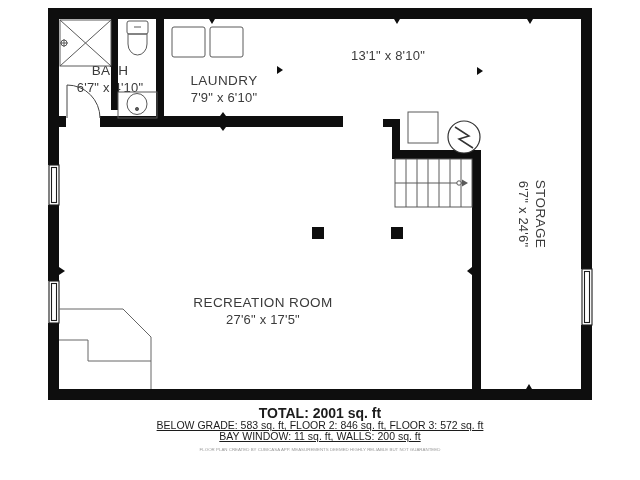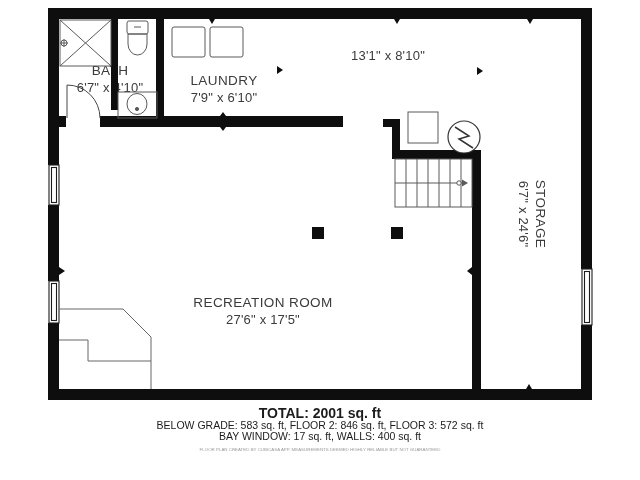--- a/index.html
+++ b/index.html
@@ -7,21 +7,21 @@
         font-family:"Liberation Sans", sans-serif;}
   .labels{position:absolute;inset:0;z-index:1;}
   .plan-svg{position:absolute;left:0;top:0;z-index:2;pointer-events:none;}
   .room-label{position:absolute;transform:translate(-50%,-50%);text-align:center;
               color:#3b3b3b;white-space:nowrap;line-height:17px;}
   .room-name{font-size:13.5px;letter-spacing:.4px;}
   .room-dims{font-size:13px;letter-spacing:.2px;}
   .room-label.rotated{transform:translate(-50%,-50%) rotate(90deg);}
   .summary{position:absolute;left:0;top:407px;width:640px;text-align:center;z-index:3;color:#1c1c1c;}
   .summary .total{font-size:14px;font-weight:bold;line-height:13px;}
-  .summary .sum-line{font-size:10.5px;line-height:11px;}
+  .summary .sum-line{font-size:10.5px;line-height:11px;text-decoration:underline;}
   .summary .disclaimer{margin-top:5px;font-size:8px;color:#9a9a9a;
                        transform:scale(0.55);transform-origin:50% 0;}
 </style>
 </head>
 <body>
 
 <div id="page">
 
   <div class="labels">
     <div class="room-label" style="left:110px;top:79px;">
@@ -156,17 +156,17 @@
       <polygon points="472,267 472,275 467,271"></polygon>
       <polygon points="220,116 226,116 223,112"></polygon>
       <polygon points="220,127 226,127 223,131"></polygon>
       <polygon points="526,389 532,389 529,384"></polygon>
     </g>
   </svg>
 
   <div class="summary">
     <div class="total">TOTAL: 2001 sq. ft</div>
     <div class="sum-line">BELOW GRADE: 583 sq. ft, FLOOR 2: 846 sq. ft, FLOOR 3: 572 sq. ft</div>
-    <div class="sum-line">BAY WINDOW: 17 sq. ft, WALLS: 400 sq. ft</div>
+    <div class="sum-line">BAY WINDOW: 11 sq. ft, WALLS: 200 sq. ft</div>
     <div class="disclaimer">FLOOR PLAN CREATED BY CUBICASA APP. MEASUREMENTS DEEMED HIGHLY RELIABLE BUT NOT GUARANTEED</div>
   </div>
 
 </div>
 
 </body></html>

